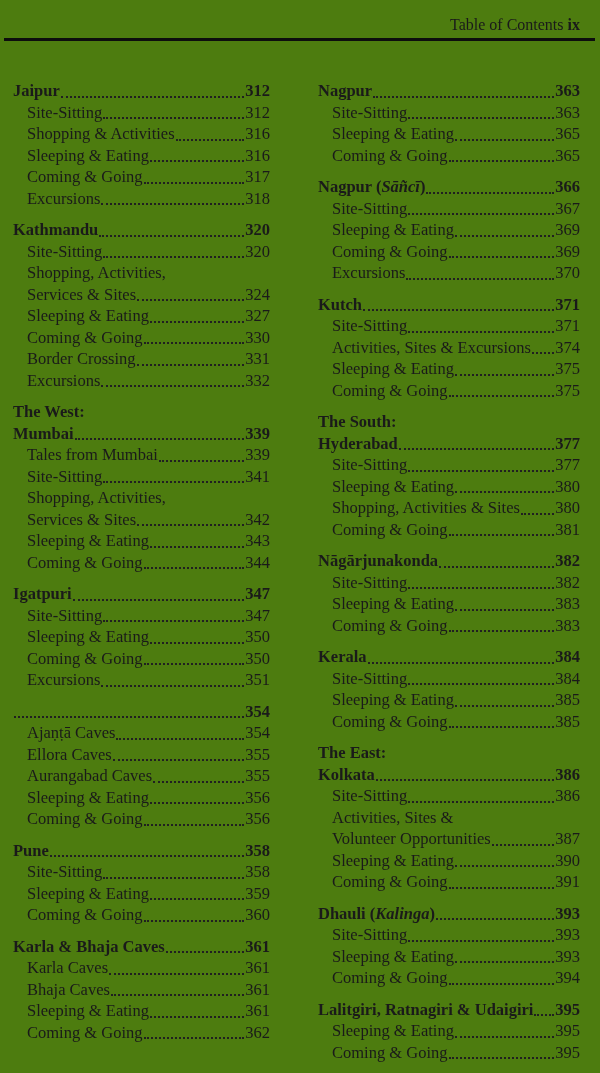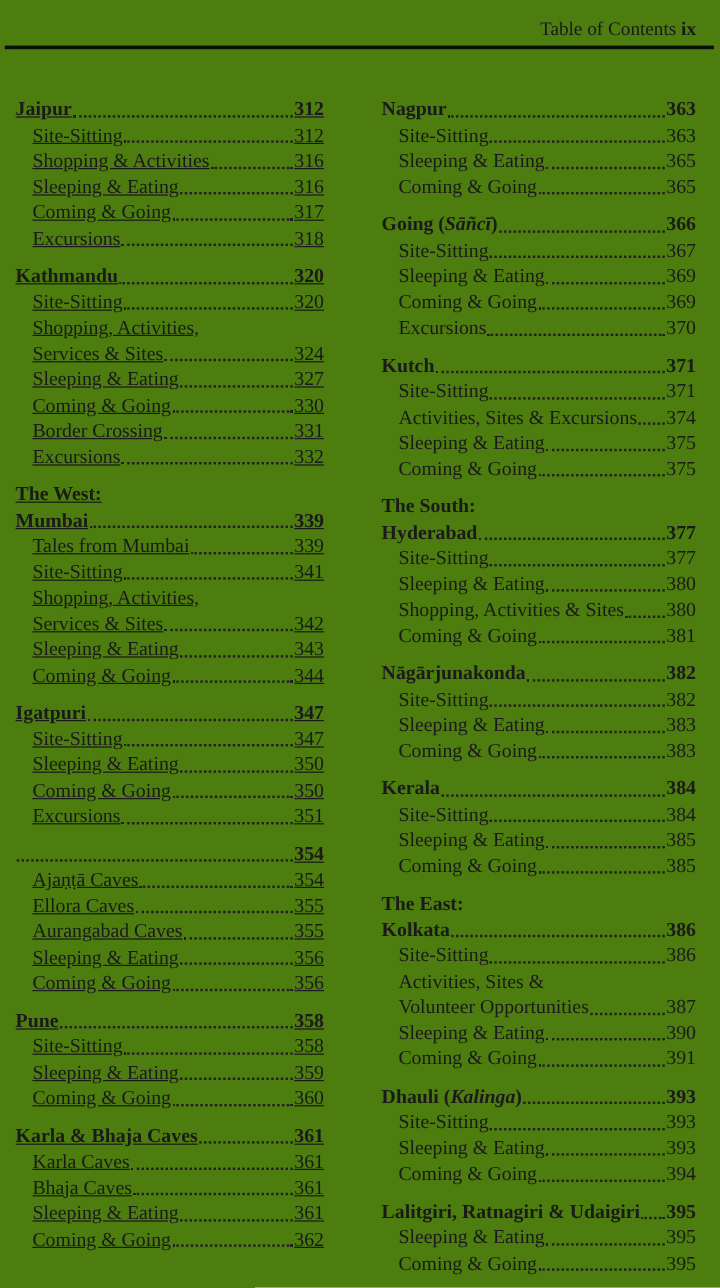--- a/index.html
+++ b/index.html
@@ -28,21 +28,21 @@
   .rule {
     border: none;
     border-top: 3px solid #0d0d0d;
     margin: 3px 5px 0 4px;
   }
   .columns {
     display: flex;
     margin-top: 39px;
     padding-left: 13px;
   }
-  .column.col0 { width: 257px; margin-right: 48px; text-decoration: underline; }
+  .column.col0 { width: 257px; margin-right: 48px; }
   .column.col1 { width: 262px; }
   .section { margin-top: 10px; }
   .section:first-child { margin-top: 0; }
   .t-line, .row {
     font-size: 16.5px;
     line-height: 21.5px;
   }
   .row { display: flex; }
   .bold { font-weight: bold; }
   .indent { padding-left: 14px; }
@@ -297,21 +297,21 @@
             <span class="page-num">365</span>
           </div>
           <div class="row indent">
             <span class="label">Coming &amp; Going</span>
             <span class="leader"></span>
             <span class="page-num">365</span>
           </div>
         </div>
         <div class="section">
           <div class="row bold">
-            <span class="label"><span>Going (</span><i>Sāñcī</i><span>)</span></span>
+            <span class="label"><span>Nagpur (</span><i>Sāñcī</i><span>)</span></span>
             <span class="leader"></span>
             <span class="page-num">366</span>
           </div>
           <div class="row indent">
             <span class="label">Site-Sitting</span>
             <span class="leader"></span>
             <span class="page-num">367</span>
           </div>
           <div class="row indent">
             <span class="label">Sleeping &amp; Eating</span>

